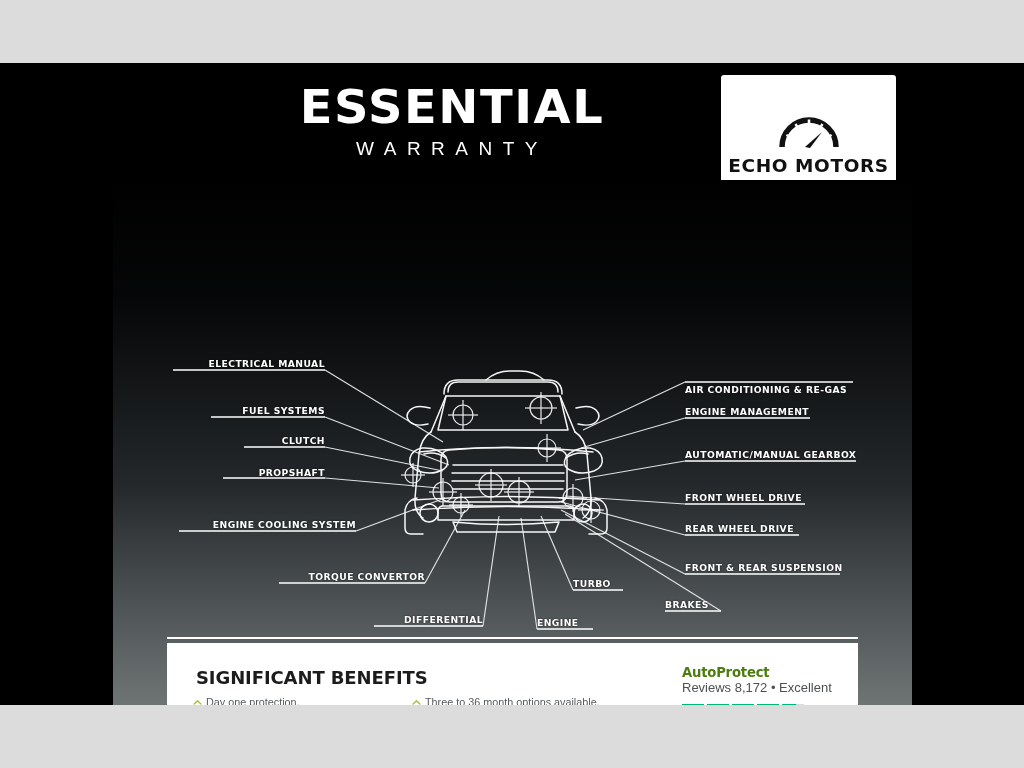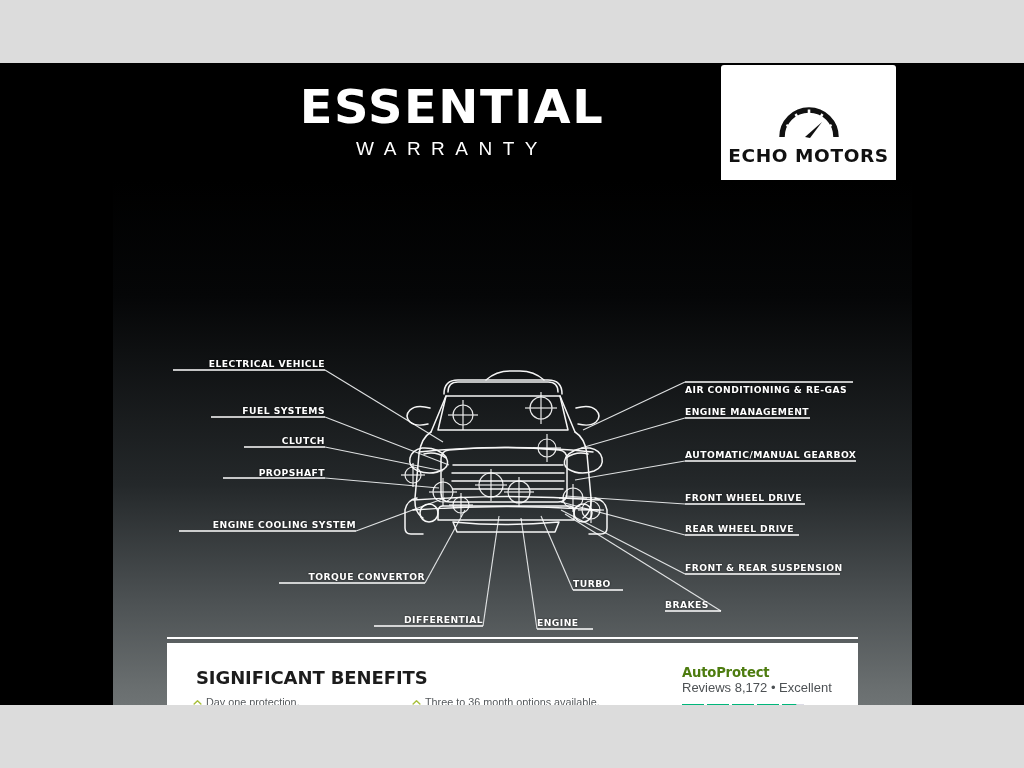--- a/index.html
+++ b/index.html
@@ -27,21 +27,21 @@
     letter-spacing:1.5px; line-height:1;
     font-family:"DejaVu Sans", sans-serif;
     transform:scaleX(1.02);
   }
   .hdr-warranty {
     font-size:19px; color:#fff; letter-spacing:10.5px;
     margin-top:8px; font-weight:400;
     font-family:"Liberation Sans", sans-serif;
   }
   .logo-box {
-    position:absolute; left:721px; top:2px; width:175px; height:141px;
+    position:absolute; left:721px; top:12px; width:175px; height:141px;
     background:#fff; border-radius:3px;
     display:flex; flex-direction:column; align-items:center; justify-content:center;
   }
   .logo-gauge { width:62px; height:34px; margin-bottom:6px; }
   .logo-text {
     font-size:18.5px; font-weight:bold; color:#111;
     letter-spacing:0.6px; font-family:"DejaVu Sans", sans-serif;
   }
 
   
@@ -283,21 +283,21 @@
             </g>
           <g>
               <circle cx="300" cy="295" r="8"></circle>
               <line x1="288" y1="295" x2="312" y2="295"></line>
               <line x1="300" y1="283" x2="300" y2="307"></line>
             </g>
         </g>
       </svg>
 
       <div>
-        <div class="lbl lbl-r" style="left:60px;  top:178px; width:152px;">ELECTRICAL VEHICLE</div>
+        <div class="lbl lbl-r" style="left:60px;  top:178px; width:152px;">ELECTRICAL MANUAL</div>
         <div class="lbl lbl-r" style="left:98px;  top:225px; width:114px;">FUEL SYSTEMS</div>
         <div class="lbl lbl-r" style="left:131px; top:255px; width:81px;">CLUTCH</div>
         <div class="lbl lbl-r" style="left:110px; top:287px; width:102px;">PROPSHAFT</div>
         <div class="lbl lbl-r" style="left:66px;  top:339px; width:177px;">ENGINE COOLING SYSTEM</div>
         <div class="lbl lbl-r" style="left:166px; top:391px; width:146px;">TORQUE CONVERTOR</div>
         <div class="lbl lbl-r" style="left:261px; top:434px; width:109px;">DIFFERENTIAL</div>
 
         <div class="lbl" style="left:460px; top:398px;">TURBO</div>
         <div class="lbl" style="left:424px; top:437px;">ENGINE</div>
 

